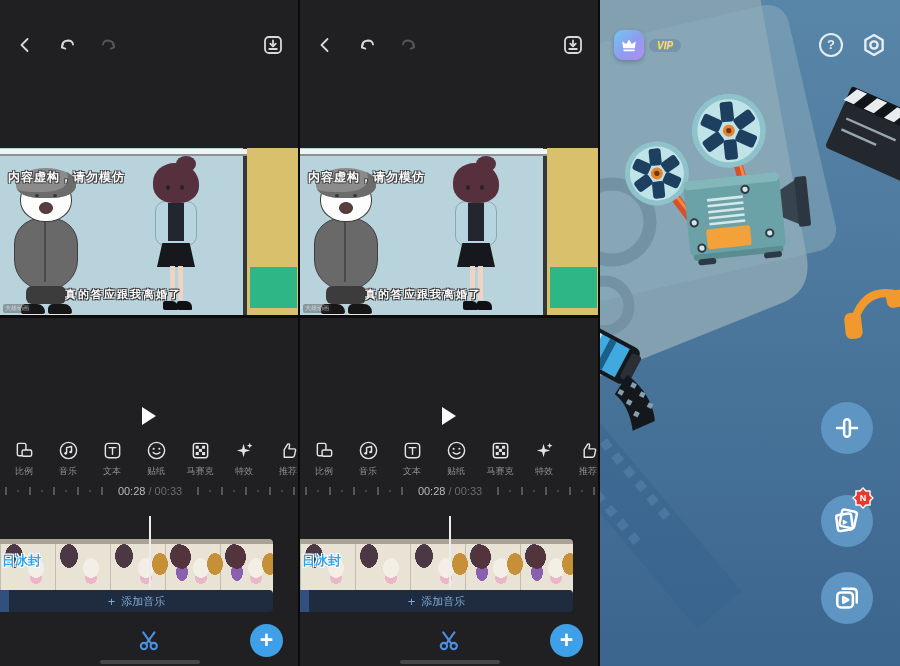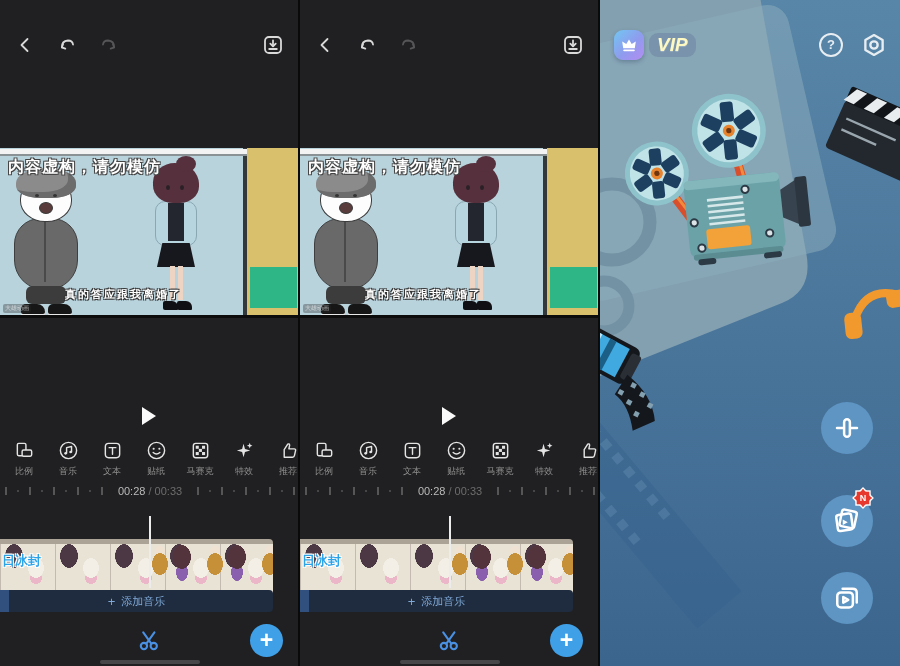--- a/index.html
+++ b/index.html
@@ -14,21 +14,21 @@
   .tbtn{width:24px;height:24px;display:flex;align-items:center;justify-content:center;margin-right:18px}
   .tbtn svg{stroke:#d9d9d9;fill:none;stroke-width:1.8;stroke-linecap:round;stroke-linejoin:round}
   .tbtn.dim svg{stroke:#565658}
   .tbtn.export{margin-left:auto;margin-right:0}
 
   .video{position:absolute;top:148px;left:0;width:300px;height:170px;background:#b9d3dd;border-bottom:3px solid #0c0c0c;overflow:hidden}
   .strip{position:absolute;top:1px;left:0;width:247px;height:7px;background:#f3f3f3;border-bottom:2px solid #8a9296}
   .doorline{position:absolute;top:0;left:243px;width:4px;height:170px;background:#33383b}
   .door{position:absolute;top:0;left:247px;width:53px;height:170px;background:#d9c06c}
   .greenpatch{position:absolute;top:119px;left:250px;width:47px;height:41px;background:#2eb687}
-  .disclaimer{position:absolute;top:9px;left:8px;font-size:16px;font-weight:bold;color:#fff;letter-spacing:1px;text-shadow:1px 1px 0 #444,-1px 1px 0 #444,1px -1px 0 #444,-1px -1px 0 #444}
+  .disclaimer{position:absolute;top:21px;left:8px;font-size:12px;font-weight:bold;color:#fff;letter-spacing:1px;text-shadow:1px 1px 0 #444,-1px 1px 0 #444,1px -1px 0 #444,-1px -1px 0 #444}
   .caption{position:absolute;bottom:13px;left:0;width:247px;text-align:center;font-size:11px;font-weight:bold;color:#fff;letter-spacing:2px;text-shadow:1px 1px 0 #333,-1px 1px 0 #333,1px -1px 0 #333,-1px -1px 0 #333}
   .watermark{position:absolute;bottom:2px;left:3px;font-size:6px;color:rgba(250,250,250,.65);background:rgba(40,40,40,.35);padding:0 2px;border-radius:2px}
 
   
   .man{position:absolute;left:13px;top:22px;width:70px;height:146px}
   .man .hair{position:absolute;left:3px;top:-2px;width:60px;height:30px;background:#8b8b8b;border-radius:50% 50% 40% 40%;box-shadow:inset -8px -6px 0 #6c6c6c}
   .man .face{position:absolute;left:7px;top:8px;width:52px;height:44px;background:#fdfdfd;border:1.5px solid #3c3c3c;border-radius:48%}
   .man .eyeL,.man .eyeR{position:absolute;top:24px;width:4px;height:3px;background:#333;border-radius:50%}
   .man .eyeL{left:22px}.man .eyeR{left:40px}
   .man .mouth{position:absolute;left:26px;top:32px;width:14px;height:12px;background:#5a3c3c;border:1.5px solid #3c3c3c;border-radius:50%}
@@ -93,21 +93,21 @@
   .splitbtn{position:absolute;left:136px;top:2px;width:28px;height:28px}
   .splitbtn svg{stroke:#4a90e2;fill:none;stroke-width:1.8;stroke-linecap:round}
   .addbtn{position:absolute;right:17px;top:0;width:33px;height:33px;border-radius:50%;background:#3fa0e8;color:#fff;font-size:23px;line-height:31px;text-align:center;font-weight:bold}
   .homebar{position:absolute;bottom:2px;left:100px;width:100px;height:4px;border-radius:2px;background:#47474a}
 
   
   .promo{position:relative;width:300px;height:666px;flex:0 0 300px;overflow:hidden;background:#426f98}
   .illus{position:absolute;inset:0}
   .vip-badge{position:absolute;left:14px;top:30px;display:flex;align-items:center;gap:5px}
   .vip-icon{width:30px;height:30px;border-radius:9px;background:linear-gradient(135deg,#72c6f2 0%,#8f9bee 55%,#b48df2 100%);display:flex;align-items:center;justify-content:center;box-shadow:0 2px 4px rgba(30,50,80,.3)}
-  .vip-text{font-size:19px;font-weight:bold;font-style:italic;color:#fef9c3;background:rgba(70,80,130,.22);padding:1px 8px;border-radius:9px;text-shadow:0 1px 1px rgba(255,255,255,.25)}
+  .vip-text{font-size:10px;font-weight:bold;font-style:italic;color:#fde047;background:rgba(70,80,130,.22);padding:1px 8px;border-radius:9px;text-shadow:0 1px 1px rgba(255,255,255,.25)}
   .helpbtn{position:absolute;left:219px;top:33px;width:24px;height:24px;border:2px solid #e7edf1;border-radius:50%;color:#e7edf1;font-size:13px;font-weight:bold;text-align:center;line-height:20px}
   .gearbtn{position:absolute;left:261px;top:32px;width:26px;height:26px}
   .gearbtn svg{stroke:#e7edf1;fill:none;stroke-width:2;stroke-linejoin:round}
   .pbtn{position:absolute;left:221px;width:52px;height:52px;border-radius:50%;background:#5e95c3;display:flex;align-items:center;justify-content:center}
   .pbtn svg{stroke:#fff;fill:none;stroke-width:2;stroke-linecap:round;stroke-linejoin:round}
   .nbadge{position:absolute;left:252px;top:487px;width:22px;height:22px;z-index:6}
   .nbadge svg{position:absolute;inset:0}
   .nbadge span{position:absolute;inset:0;text-align:center;line-height:22px;font-size:9px;font-weight:bold;color:#fff}
 </style>
 </head>

